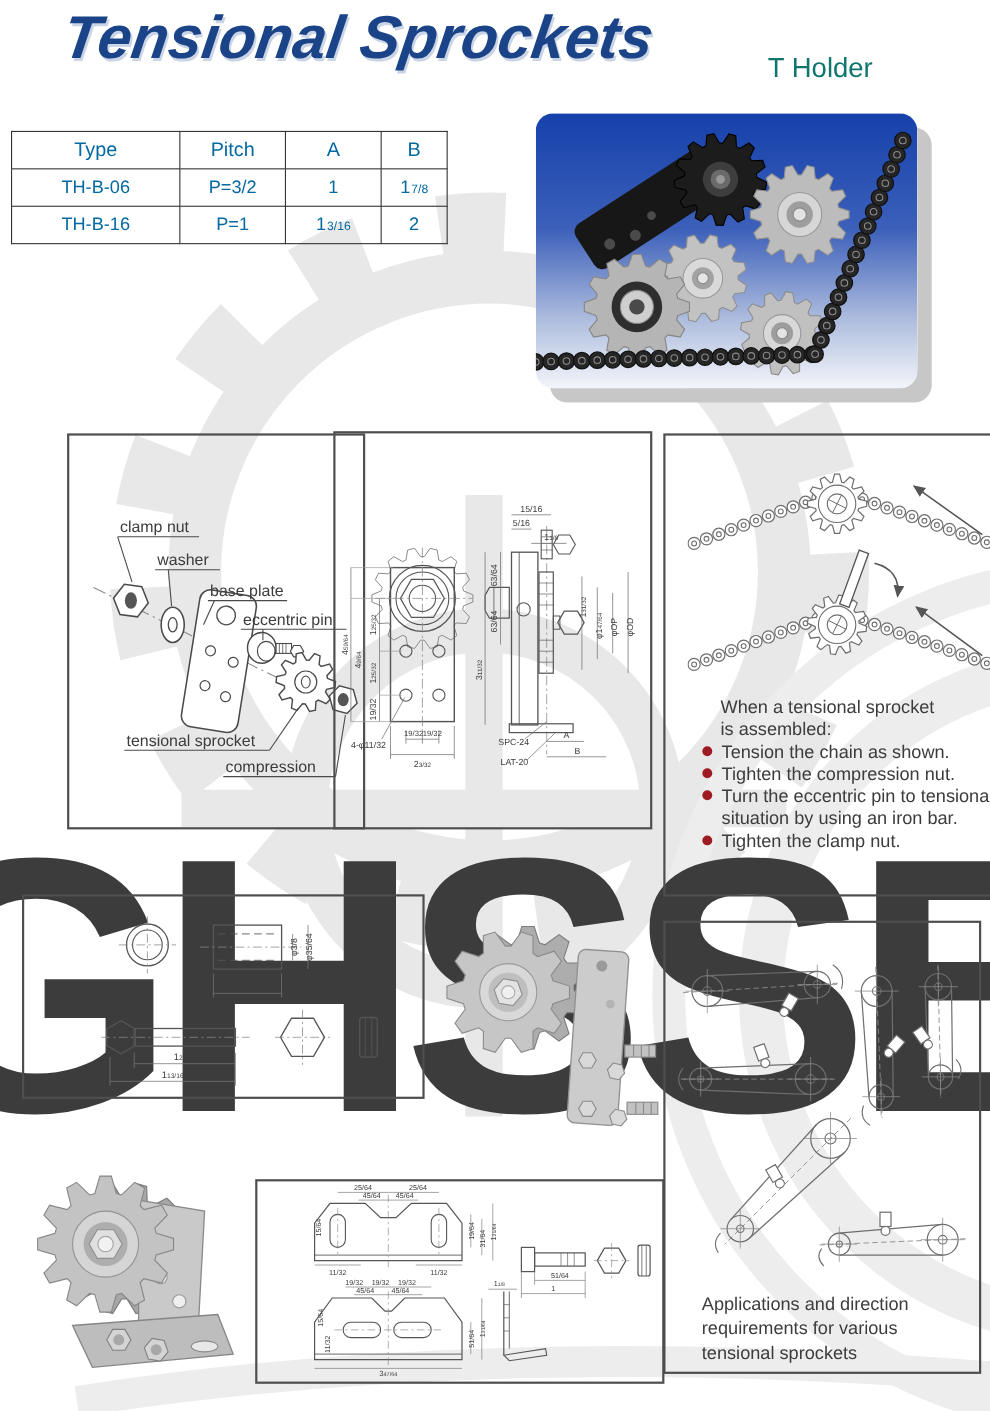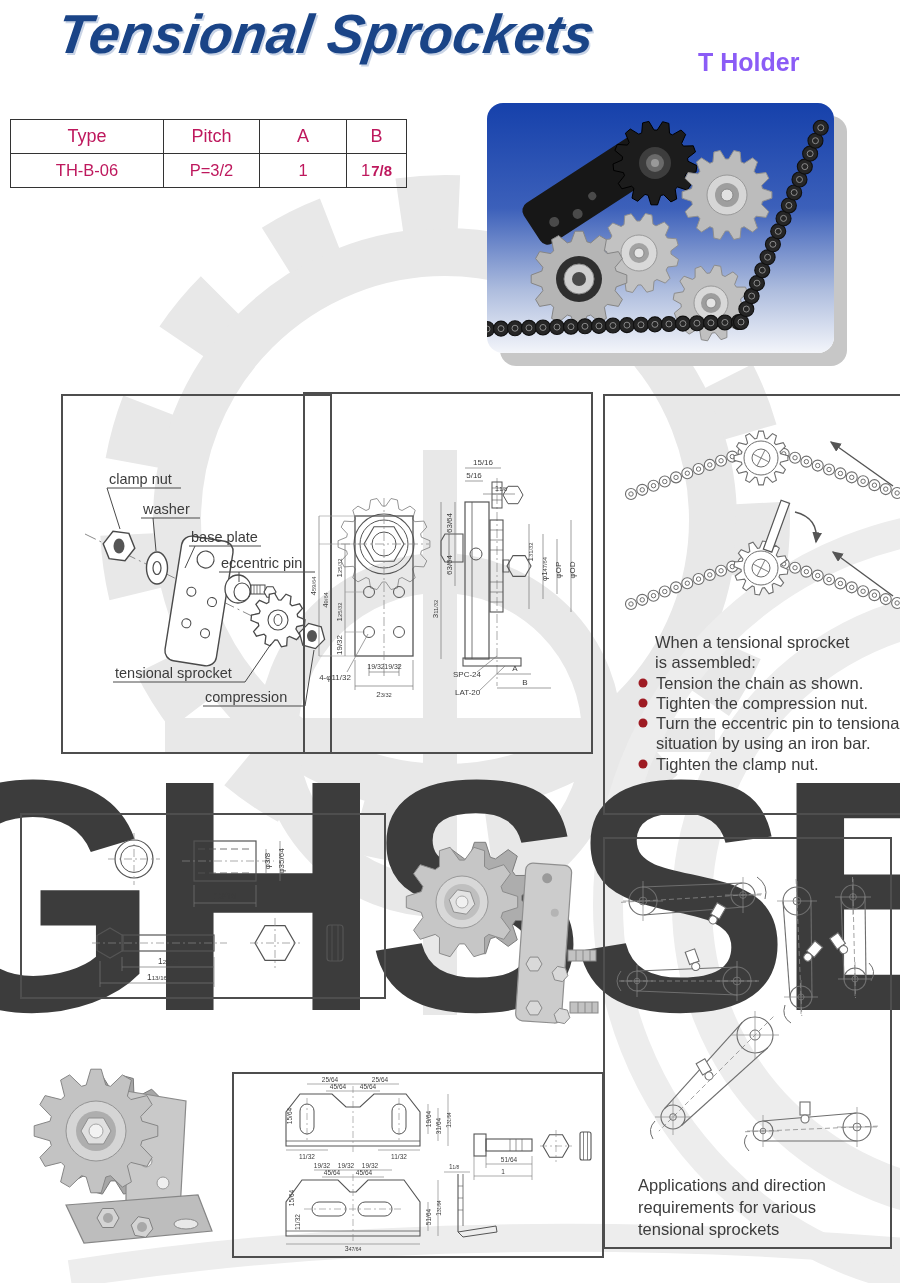--- a/index.html
+++ b/index.html
@@ -4,29 +4,29 @@
 <style>
   html,body{margin:0;padding:0;background:#ffffff;}
   .page{position:relative;width:900px;height:1283px;background:#fff;overflow:hidden;
         font-family:"Liberation Sans",sans-serif;}
   .panel{position:absolute;border:2px solid #4e4e4e;background:transparent;}
   svg{display:block;}
   svg text{font-family:"Liberation Sans",sans-serif;fill:#3c3c3c;}
   .page-title{position:absolute;left:58px;top:2px;font-size:55px;font-weight:bold;font-style:italic;
         color:#1a4487;transform:skewX(-8deg);letter-spacing:0px;white-space:nowrap;
         text-shadow:2px 2px 0 #c9d4e6;}
-  .page-subtitle{position:absolute;left:698px;top:48px;font-size:25px;font-weight:bold;color:#8b5cf6;}
+  .page-subtitle{position:absolute;left:698px;top:48px;font-size:25px;font-weight:normal;color:#0f766e;}
   .section-title{position:absolute;font-size:25px;font-weight:bold;color:#1a4487;}
   table.spec{position:absolute;left:10px;top:119px;border-collapse:collapse;background:transparent;}
-  table.spec th,table.spec td{border:1.6px solid #333;font-weight:400;color:#be185d;
+  table.spec th,table.spec td{border:1.6px solid #333;font-weight:400;color:#0369a1;
         text-align:center;padding:0;}
   table.spec th{font-size:18px;height:33px;}
   table.spec td{font-size:16.5px;height:33px;}
   .cw0{width:152px}.cw1{width:95px}.cw2{width:86px}.cw3{width:59px}
-  .frac{font-size:15px;margin-left:1px;font-weight:bold;}
+  .frac{font-size:11px;margin-left:1px;}
   .photo-main{position:absolute;left:487px;top:103px;width:347px;height:250px;border-radius:16px;
         overflow:hidden;box-shadow:13px 13px 0 0 #c7c7c7;}
   .photo-flat{position:absolute;background:transparent;}
   .wm{position:absolute;left:0;top:0;z-index:0;}
   .content{position:absolute;left:0;top:0;width:900px;height:1283px;z-index:1;}
 </style>
 </head>
 <body>
 
 <div class="page">
@@ -56,20 +56,26 @@
           <th class="cw2">A</th>
           <th class="cw3">B</th>
         </tr>
       </thead>
       <tbody>
           <tr>
             <td class="cw0">TH-B-06</td>
             <td class="cw1">P=3/2</td>
             <td class="cw2">1</td>
             <td class="cw3">1<span class="frac">7/8</span></td>
+          </tr>
+          <tr>
+            <td class="cw0">TH-B-16</td>
+            <td class="cw1">P=1</td>
+            <td class="cw2">1<span class="frac">3/16</span></td>
+            <td class="cw3">2</td>
           </tr>
         </tbody>
     </table>
 
     <div class="photo-main">
       <svg width="347" height="250" viewBox="0 0 347 250">
         <defs>
           <linearGradient id="skyg" x1="0" y1="0" x2="0" y2="1">
             <stop offset="0" stop-color="#1641ab"></stop>
             <stop offset="0.42" stop-color="#3c60ba"></stop>

